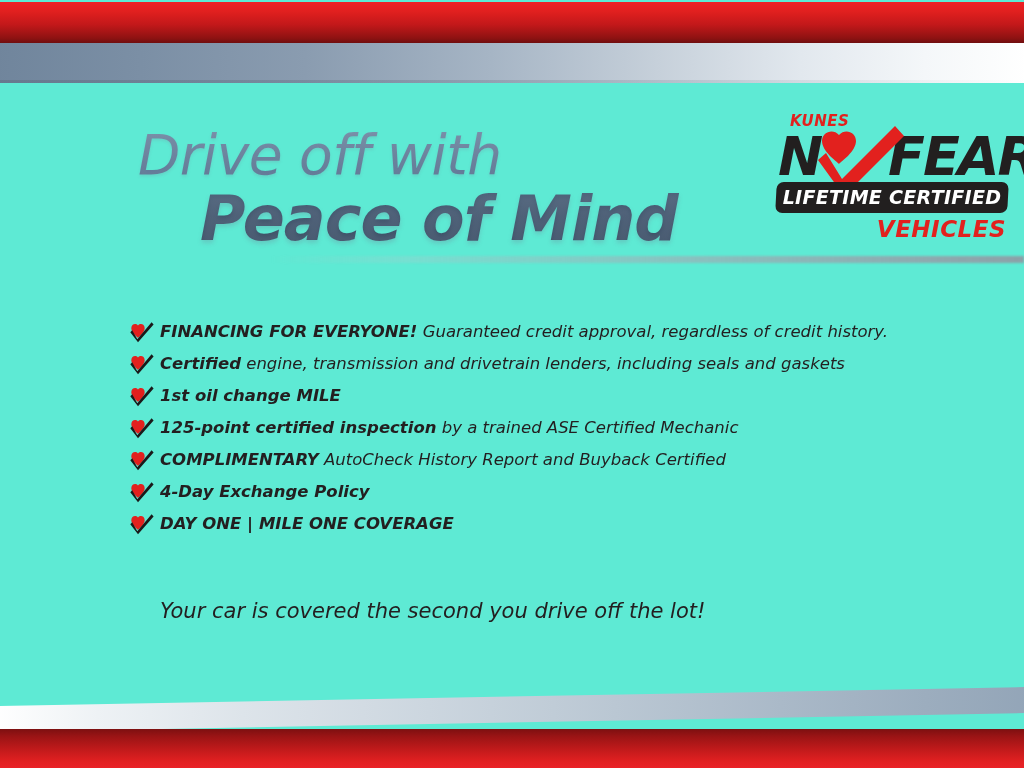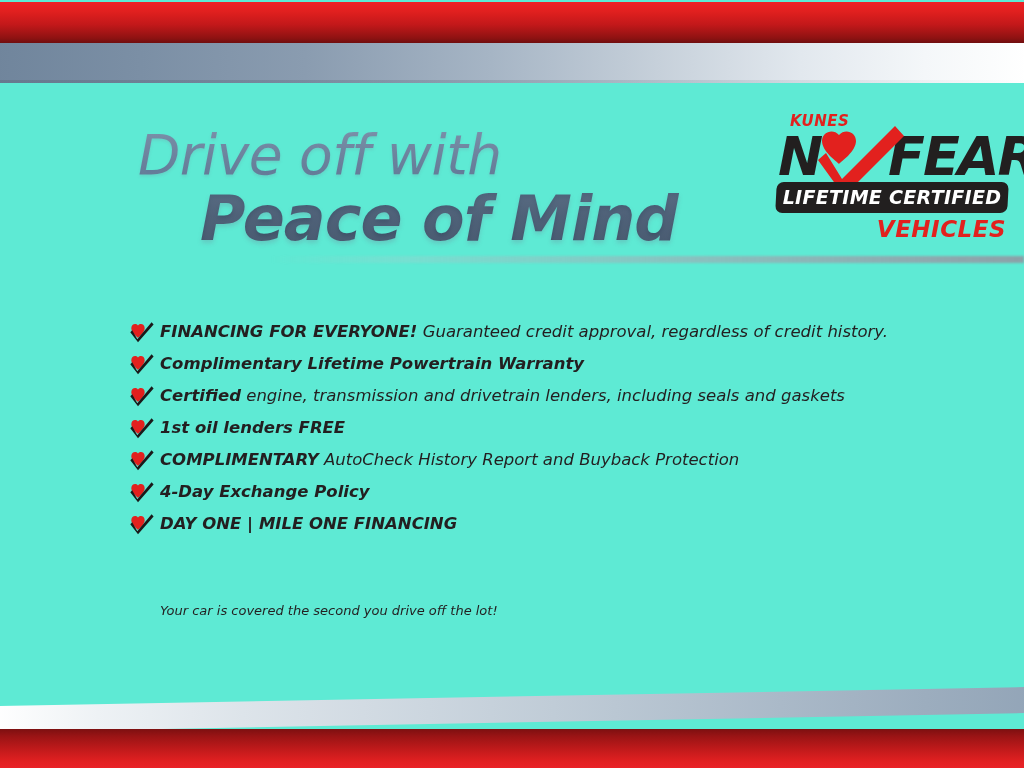--- a/index.html
+++ b/index.html
@@ -239,21 +239,21 @@
   .feature-text .normal {
     font-weight: 400;
   }
   .feature-subtext {
     position: absolute;
     left: 160px;
     top: 600px;
     font-family: "DejaVu Sans", sans-serif;
     font-style: italic;
     font-weight: 400;
-    font-size: 13px;
+    font-size: 21px;
     line-height: 22px;
     color: #231f20;
     white-space: nowrap;
   }
 </style>
 </head>
 <body>
 
 <div id="banner">
 
@@ -285,68 +285,68 @@
 
   <div class="features">
     <div class="feature-row">
       <svg class="feature-icon" viewBox="0 0 24 22">
         <path d="M12.5 7.2 C12.5 3.4, 8.2 1.6, 5.8 4.6 C3.4 1.6, -0.9 3.4, -0.9 7.2 C-0.9 11.4, 4.6 15.6, 5.8 16.9 C7 15.6, 12.5 11.4, 12.5 7.2 Z" transform="translate(2.2,0)" fill="#e2211e"></path>
         <path d="M2.2 9.3 L7.3 18.2 L21.6 1.2 L23.6 3.6 L8 21.3 L0.3 11.2 Z" fill="#1a1a1a"></path>
       </svg>
       <div class="feature-text"><span class="strong">FINANCING FOR EVERYONE!</span><span class="normal"> Guaranteed credit approval, regardless of credit history.</span></div>
     </div>
 
-    <div class="feature-row">
-      <svg class="feature-icon" viewBox="0 0 24 22">
-        <path d="M12.5 7.2 C12.5 3.4, 8.2 1.6, 5.8 4.6 C3.4 1.6, -0.9 3.4, -0.9 7.2 C-0.9 11.4, 4.6 15.6, 5.8 16.9 C7 15.6, 12.5 11.4, 12.5 7.2 Z" transform="translate(2.2,0)" fill="#e2211e"></path>
-        <path d="M2.2 9.3 L7.3 18.2 L21.6 1.2 L23.6 3.6 L8 21.3 L0.3 11.2 Z" fill="#1a1a1a"></path>
-      </svg>
-      <div class="feature-text"><span class="strong">Complimentary Lifetime Powertrain Warranty</span><span class="normal"></span></div>
-    </div>
 
     <div class="feature-row">
       <svg class="feature-icon" viewBox="0 0 24 22">
         <path d="M12.5 7.2 C12.5 3.4, 8.2 1.6, 5.8 4.6 C3.4 1.6, -0.9 3.4, -0.9 7.2 C-0.9 11.4, 4.6 15.6, 5.8 16.9 C7 15.6, 12.5 11.4, 12.5 7.2 Z" transform="translate(2.2,0)" fill="#e2211e"></path>
         <path d="M2.2 9.3 L7.3 18.2 L21.6 1.2 L23.6 3.6 L8 21.3 L0.3 11.2 Z" fill="#1a1a1a"></path>
       </svg>
       <div class="feature-text"><span class="strong">Certified</span><span class="normal"> engine, transmission and drivetrain lenders, including seals and gaskets</span></div>
     </div>
 
     <div class="feature-row">
       <svg class="feature-icon" viewBox="0 0 24 22">
         <path d="M12.5 7.2 C12.5 3.4, 8.2 1.6, 5.8 4.6 C3.4 1.6, -0.9 3.4, -0.9 7.2 C-0.9 11.4, 4.6 15.6, 5.8 16.9 C7 15.6, 12.5 11.4, 12.5 7.2 Z" transform="translate(2.2,0)" fill="#e2211e"></path>
         <path d="M2.2 9.3 L7.3 18.2 L21.6 1.2 L23.6 3.6 L8 21.3 L0.3 11.2 Z" fill="#1a1a1a"></path>
       </svg>
-      <div class="feature-text"><span class="strong">1st oil lenders FREE</span><span class="normal"></span></div>
-    </div>
-
-
-    <div class="feature-row">
-      <svg class="feature-icon" viewBox="0 0 24 22">
-        <path d="M12.5 7.2 C12.5 3.4, 8.2 1.6, 5.8 4.6 C3.4 1.6, -0.9 3.4, -0.9 7.2 C-0.9 11.4, 4.6 15.6, 5.8 16.9 C7 15.6, 12.5 11.4, 12.5 7.2 Z" transform="translate(2.2,0)" fill="#e2211e"></path>
-        <path d="M2.2 9.3 L7.3 18.2 L21.6 1.2 L23.6 3.6 L8 21.3 L0.3 11.2 Z" fill="#1a1a1a"></path>
-      </svg>
-      <div class="feature-text"><span class="strong">COMPLIMENTARY</span><span class="normal"> AutoCheck History Report and Buyback Protection</span></div>
+      <div class="feature-text"><span class="strong">1st oil change MILE</span><span class="normal"></span></div>
+    </div>
+
+    <div class="feature-row">
+      <svg class="feature-icon" viewBox="0 0 24 22">
+        <path d="M12.5 7.2 C12.5 3.4, 8.2 1.6, 5.8 4.6 C3.4 1.6, -0.9 3.4, -0.9 7.2 C-0.9 11.4, 4.6 15.6, 5.8 16.9 C7 15.6, 12.5 11.4, 12.5 7.2 Z" transform="translate(2.2,0)" fill="#e2211e"></path>
+        <path d="M2.2 9.3 L7.3 18.2 L21.6 1.2 L23.6 3.6 L8 21.3 L0.3 11.2 Z" fill="#1a1a1a"></path>
+      </svg>
+      <div class="feature-text"><span class="strong">125-point certified inspection</span><span class="normal"> by a trained ASE Certified Mechanic</span></div>
+    </div>
+
+    <div class="feature-row">
+      <svg class="feature-icon" viewBox="0 0 24 22">
+        <path d="M12.5 7.2 C12.5 3.4, 8.2 1.6, 5.8 4.6 C3.4 1.6, -0.9 3.4, -0.9 7.2 C-0.9 11.4, 4.6 15.6, 5.8 16.9 C7 15.6, 12.5 11.4, 12.5 7.2 Z" transform="translate(2.2,0)" fill="#e2211e"></path>
+        <path d="M2.2 9.3 L7.3 18.2 L21.6 1.2 L23.6 3.6 L8 21.3 L0.3 11.2 Z" fill="#1a1a1a"></path>
+      </svg>
+      <div class="feature-text"><span class="strong">COMPLIMENTARY</span><span class="normal"> AutoCheck History Report and Buyback Certified</span></div>
     </div>
 
     <div class="feature-row">
       <svg class="feature-icon" viewBox="0 0 24 22">
         <path d="M12.5 7.2 C12.5 3.4, 8.2 1.6, 5.8 4.6 C3.4 1.6, -0.9 3.4, -0.9 7.2 C-0.9 11.4, 4.6 15.6, 5.8 16.9 C7 15.6, 12.5 11.4, 12.5 7.2 Z" transform="translate(2.2,0)" fill="#e2211e"></path>
         <path d="M2.2 9.3 L7.3 18.2 L21.6 1.2 L23.6 3.6 L8 21.3 L0.3 11.2 Z" fill="#1a1a1a"></path>
       </svg>
       <div class="feature-text"><span class="strong">4-Day Exchange Policy</span><span class="normal"></span></div>
     </div>
 
 
     <div class="feature-row">
       <svg class="feature-icon" viewBox="0 0 24 22">
         <path d="M12.5 7.2 C12.5 3.4, 8.2 1.6, 5.8 4.6 C3.4 1.6, -0.9 3.4, -0.9 7.2 C-0.9 11.4, 4.6 15.6, 5.8 16.9 C7 15.6, 12.5 11.4, 12.5 7.2 Z" transform="translate(2.2,0)" fill="#e2211e"></path>
         <path d="M2.2 9.3 L7.3 18.2 L21.6 1.2 L23.6 3.6 L8 21.3 L0.3 11.2 Z" fill="#1a1a1a"></path>
       </svg>
-      <div class="feature-text"><span class="strong">DAY ONE  |  MILE ONE FINANCING</span><span class="normal"></span></div>
+      <div class="feature-text"><span class="strong">DAY ONE  |  MILE ONE COVERAGE</span><span class="normal"></span></div>
     </div>
   </div>
 
   <div class="feature-subtext">Your car is covered the second you drive off the lot!</div>
 
   <div class="bottom-gray-bar"></div>
   <div class="bottom-red-bar"></div>
 
 </div>
 

